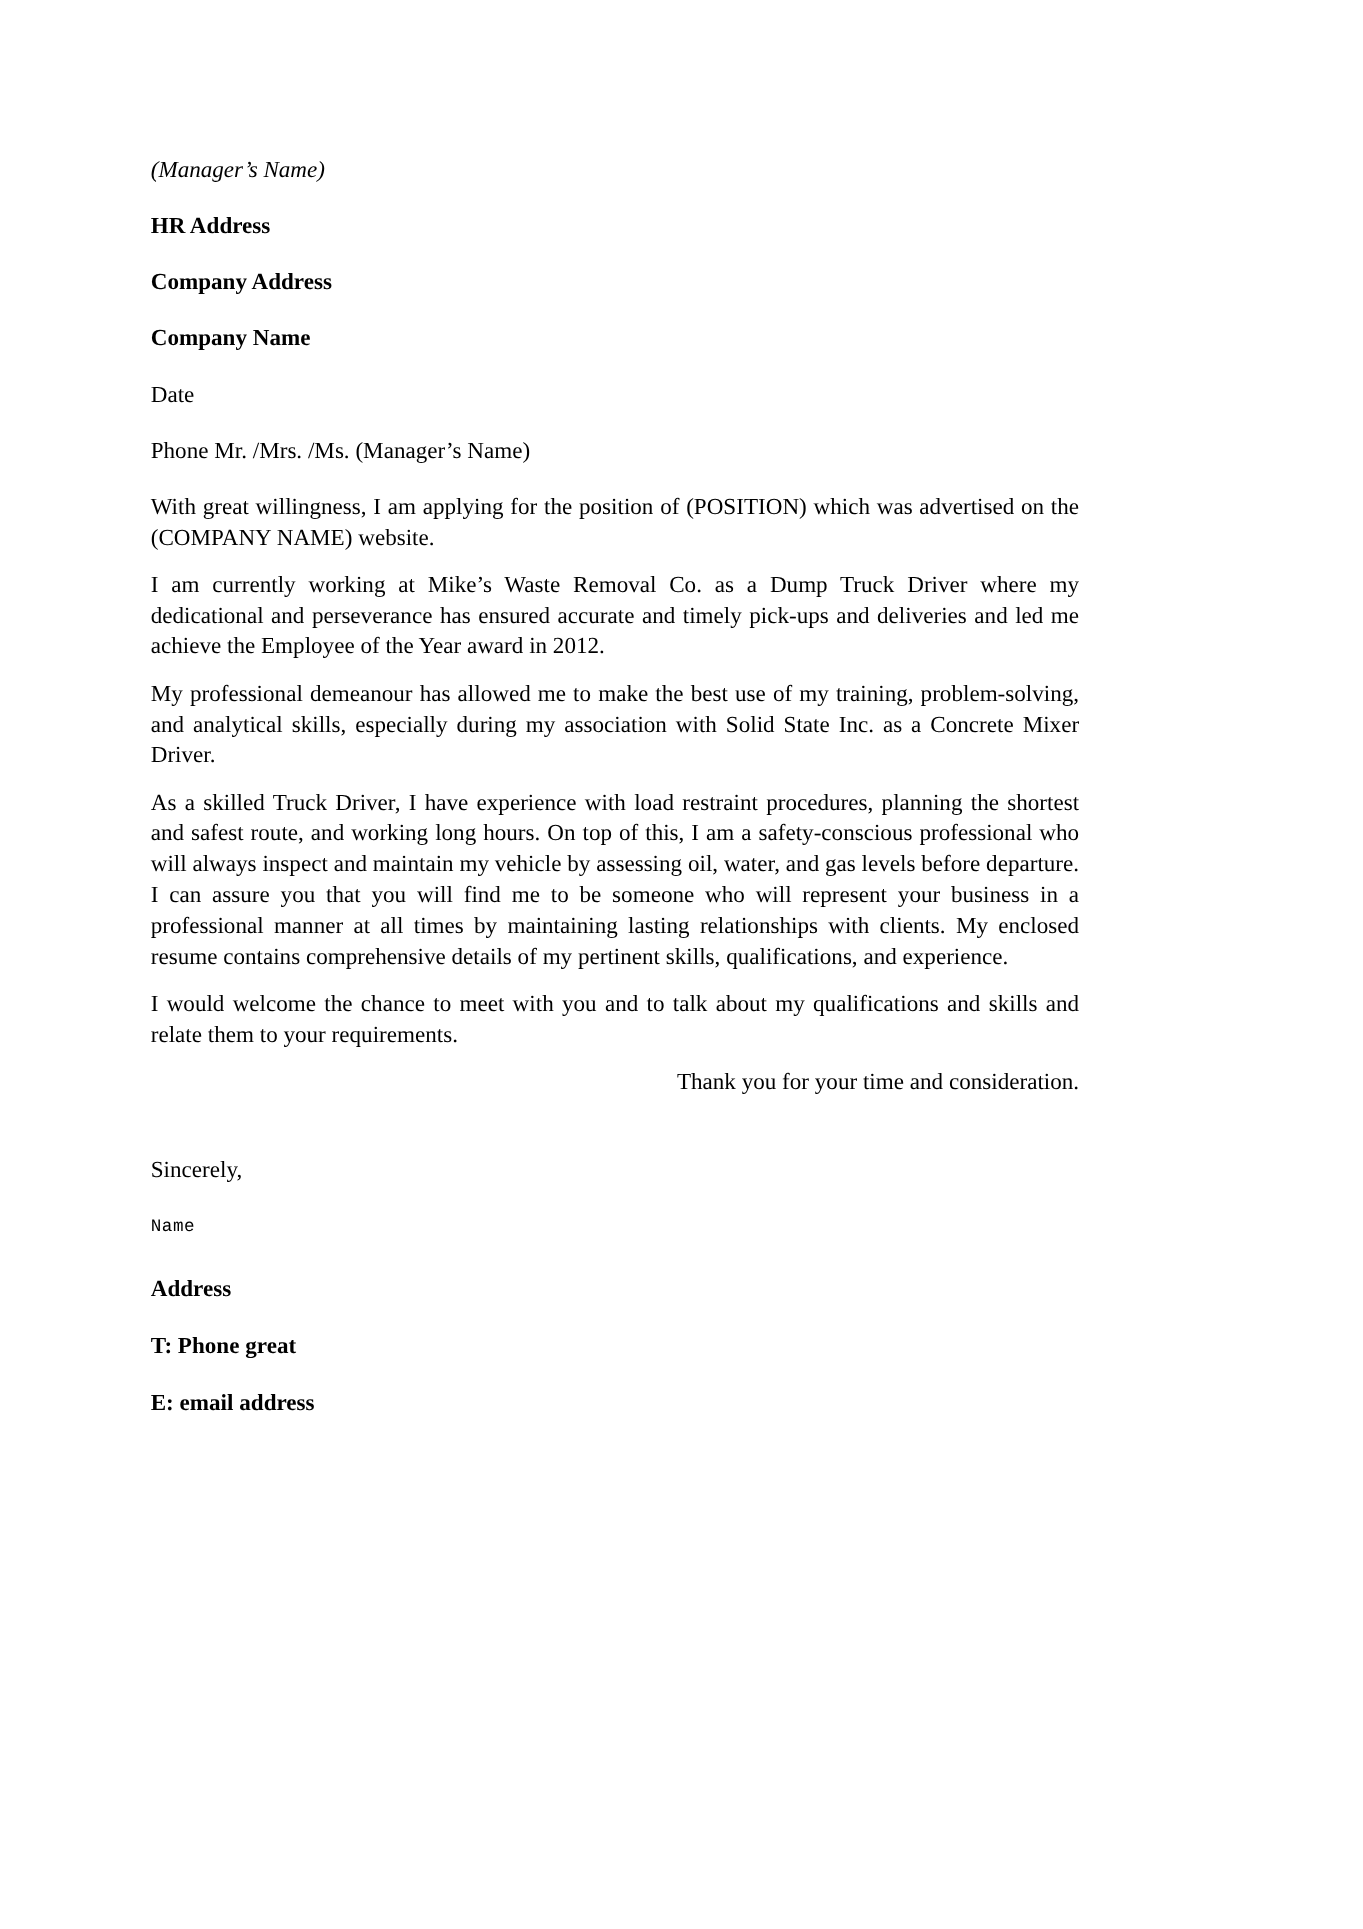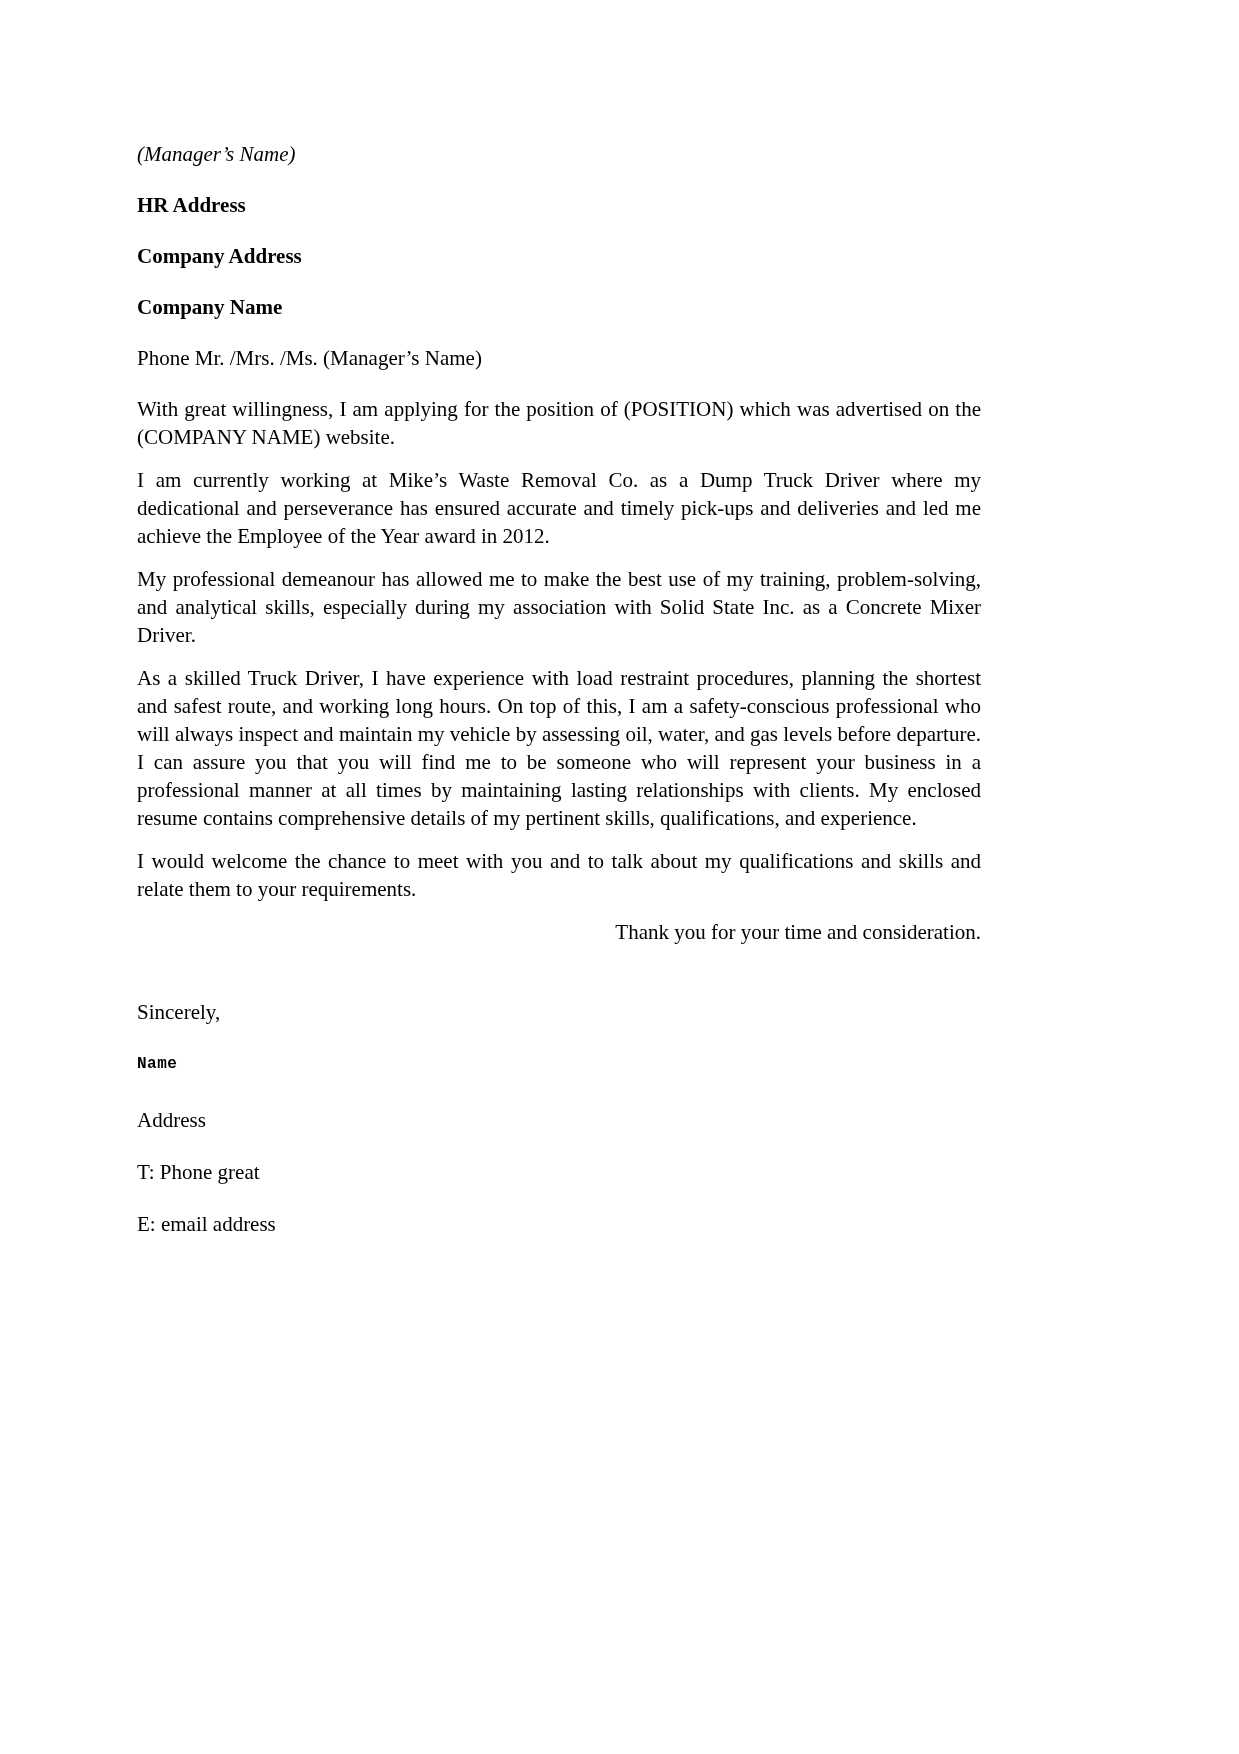--- a/index.html
+++ b/index.html
@@ -31,43 +31,44 @@
   }
   .plain-para {
     margin: 0 0 15px 0;
     text-align: right;
   }
   .closing {
     margin: 52px 0 24px 0;
   }
   .sig-line {
     margin: 16px 0 24px 0;
-    font-weight: normal;
+    font-weight: bold;
   }
   .sig-name {
     font-family: "Liberation Mono", monospace;
     font-size: 16px;
-    font-weight: bold;
+    font-weight: normal;
     letter-spacing: 0.5px;
     margin: 0 0 28px 0;
   }
 </style>
 </head>
 <body>
 
 <div class="page">
 
   <p class="hdr-line italic">(Manager’s Name)</p>
 
   <p class="hdr-line bold">HR Address</p>
 
   <p class="hdr-line bold">Company Address</p>
 
   <p class="hdr-line bold">Company Name</p>
 
+  <p class="hdr-line">Date</p>
 
   <p class="hdr-line">Phone Mr. /Mrs. /Ms. (Manager’s Name)</p>
 
   <p class="body-para">With great willingness, I am applying for the position of (POSITION) which was advertised on the (COMPANY NAME) website.</p>
 
   <p class="body-para">I am currently working at Mike’s Waste Removal Co. as a Dump Truck Driver where my dedicational and perseverance has ensured accurate and timely pick-ups and deliveries and led me achieve the Employee of the Year award in 2012.</p>
 
   <p class="body-para">My professional demeanour has allowed me to make the best use of my training, problem-solving, and analytical skills, especially during my association with Solid State Inc. as a Concrete Mixer Driver.</p>
 
   <p class="body-para">As a skilled Truck Driver, I have experience with load restraint procedures, planning the shortest and safest route, and working long hours. On top of this, I am a safety-conscious professional who will always inspect and maintain my vehicle by assessing oil, water, and gas levels before departure. I can assure you that you will find me to be someone who will represent your business in a professional manner at all times by maintaining lasting relationships with clients. My enclosed resume contains comprehensive details of my pertinent skills, qualifications, and experience.</p>

